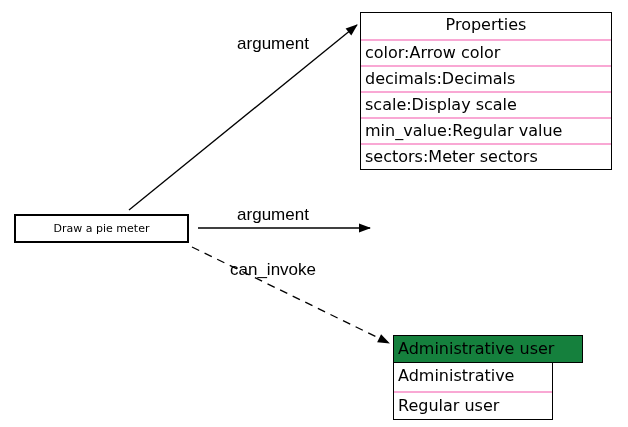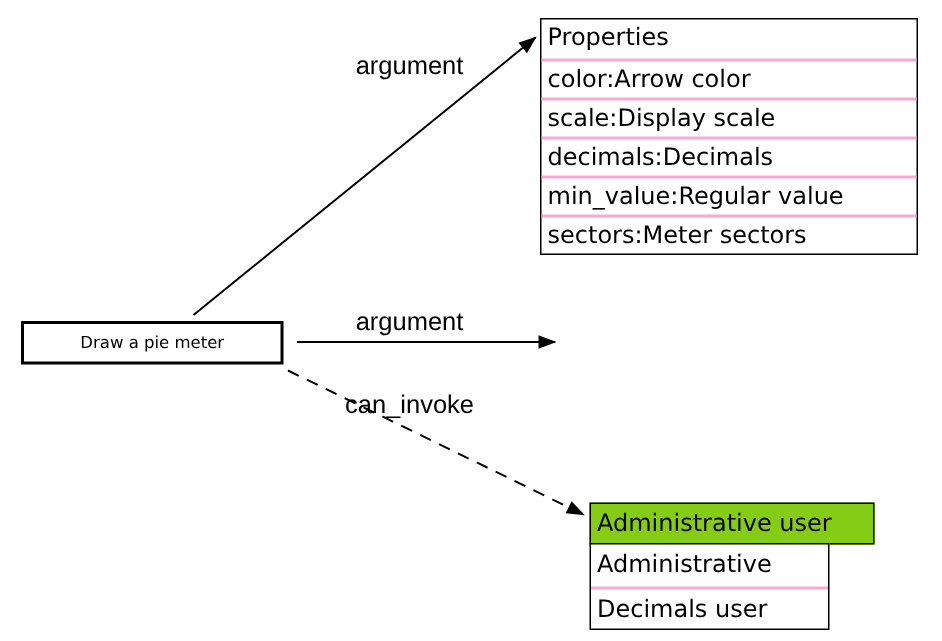--- a/index.html
+++ b/index.html
@@ -51,32 +51,33 @@
     padding: 0 4px;
     border-top: 2px solid #f9a8d4;
     font-size: 16px;
     white-space: nowrap;
     overflow: hidden;
   }
   .tbl .cell:first-child {
     border-top: none;
   }
   .cell-center {
+    text-align: center;
   }
   .tbl-properties { left: 360px; top: 12px;  width: 252px; }
   .tbl-value      { left: 373px; top: 215px; width: 227px; }
   .hdr-access {
     position: absolute;
     left: 393px;
     top: 335px;
     width: 190px;
     height: 28px;
     border: 1px solid #000000;
     box-sizing: border-box;
-    background: #84cc16;
+    background: #15803d;
     font-size: 16px;
     line-height: 26px;
     padding: 0 4px;
     white-space: nowrap;
     overflow: hidden;
   }
   .tbl-access {
     left: 393px;
     top: 362px;
     width: 160px;
@@ -114,27 +115,27 @@
 
   <div class="edge-label" style="left:273px; top:215px;">argument</div>
 
   <div class="edge-label" style="left:273px; top:270px;">can_invoke</div>
 
   <div class="node-box">Draw a pie meter</div>
 
   <div class="tbl tbl-properties">
     <div class="cell cell-center">Properties</div>
     <div class="cell">color:Arrow color</div>
+    <div class="cell">decimals:Decimals</div>
     <div class="cell">scale:Display scale</div>
-    <div class="cell">decimals:Decimals</div>
     <div class="cell">min_value:Regular value</div>
     <div class="cell">sectors:Meter sectors</div>
   </div>
 
 
   <div class="hdr-access">Administrative user</div>
 
   <div class="tbl tbl-access">
     <div class="cell">Administrative</div>
-    <div class="cell">Decimals user</div>
+    <div class="cell">Regular user</div>
   </div>
 
 </div>
 
 </body></html>

